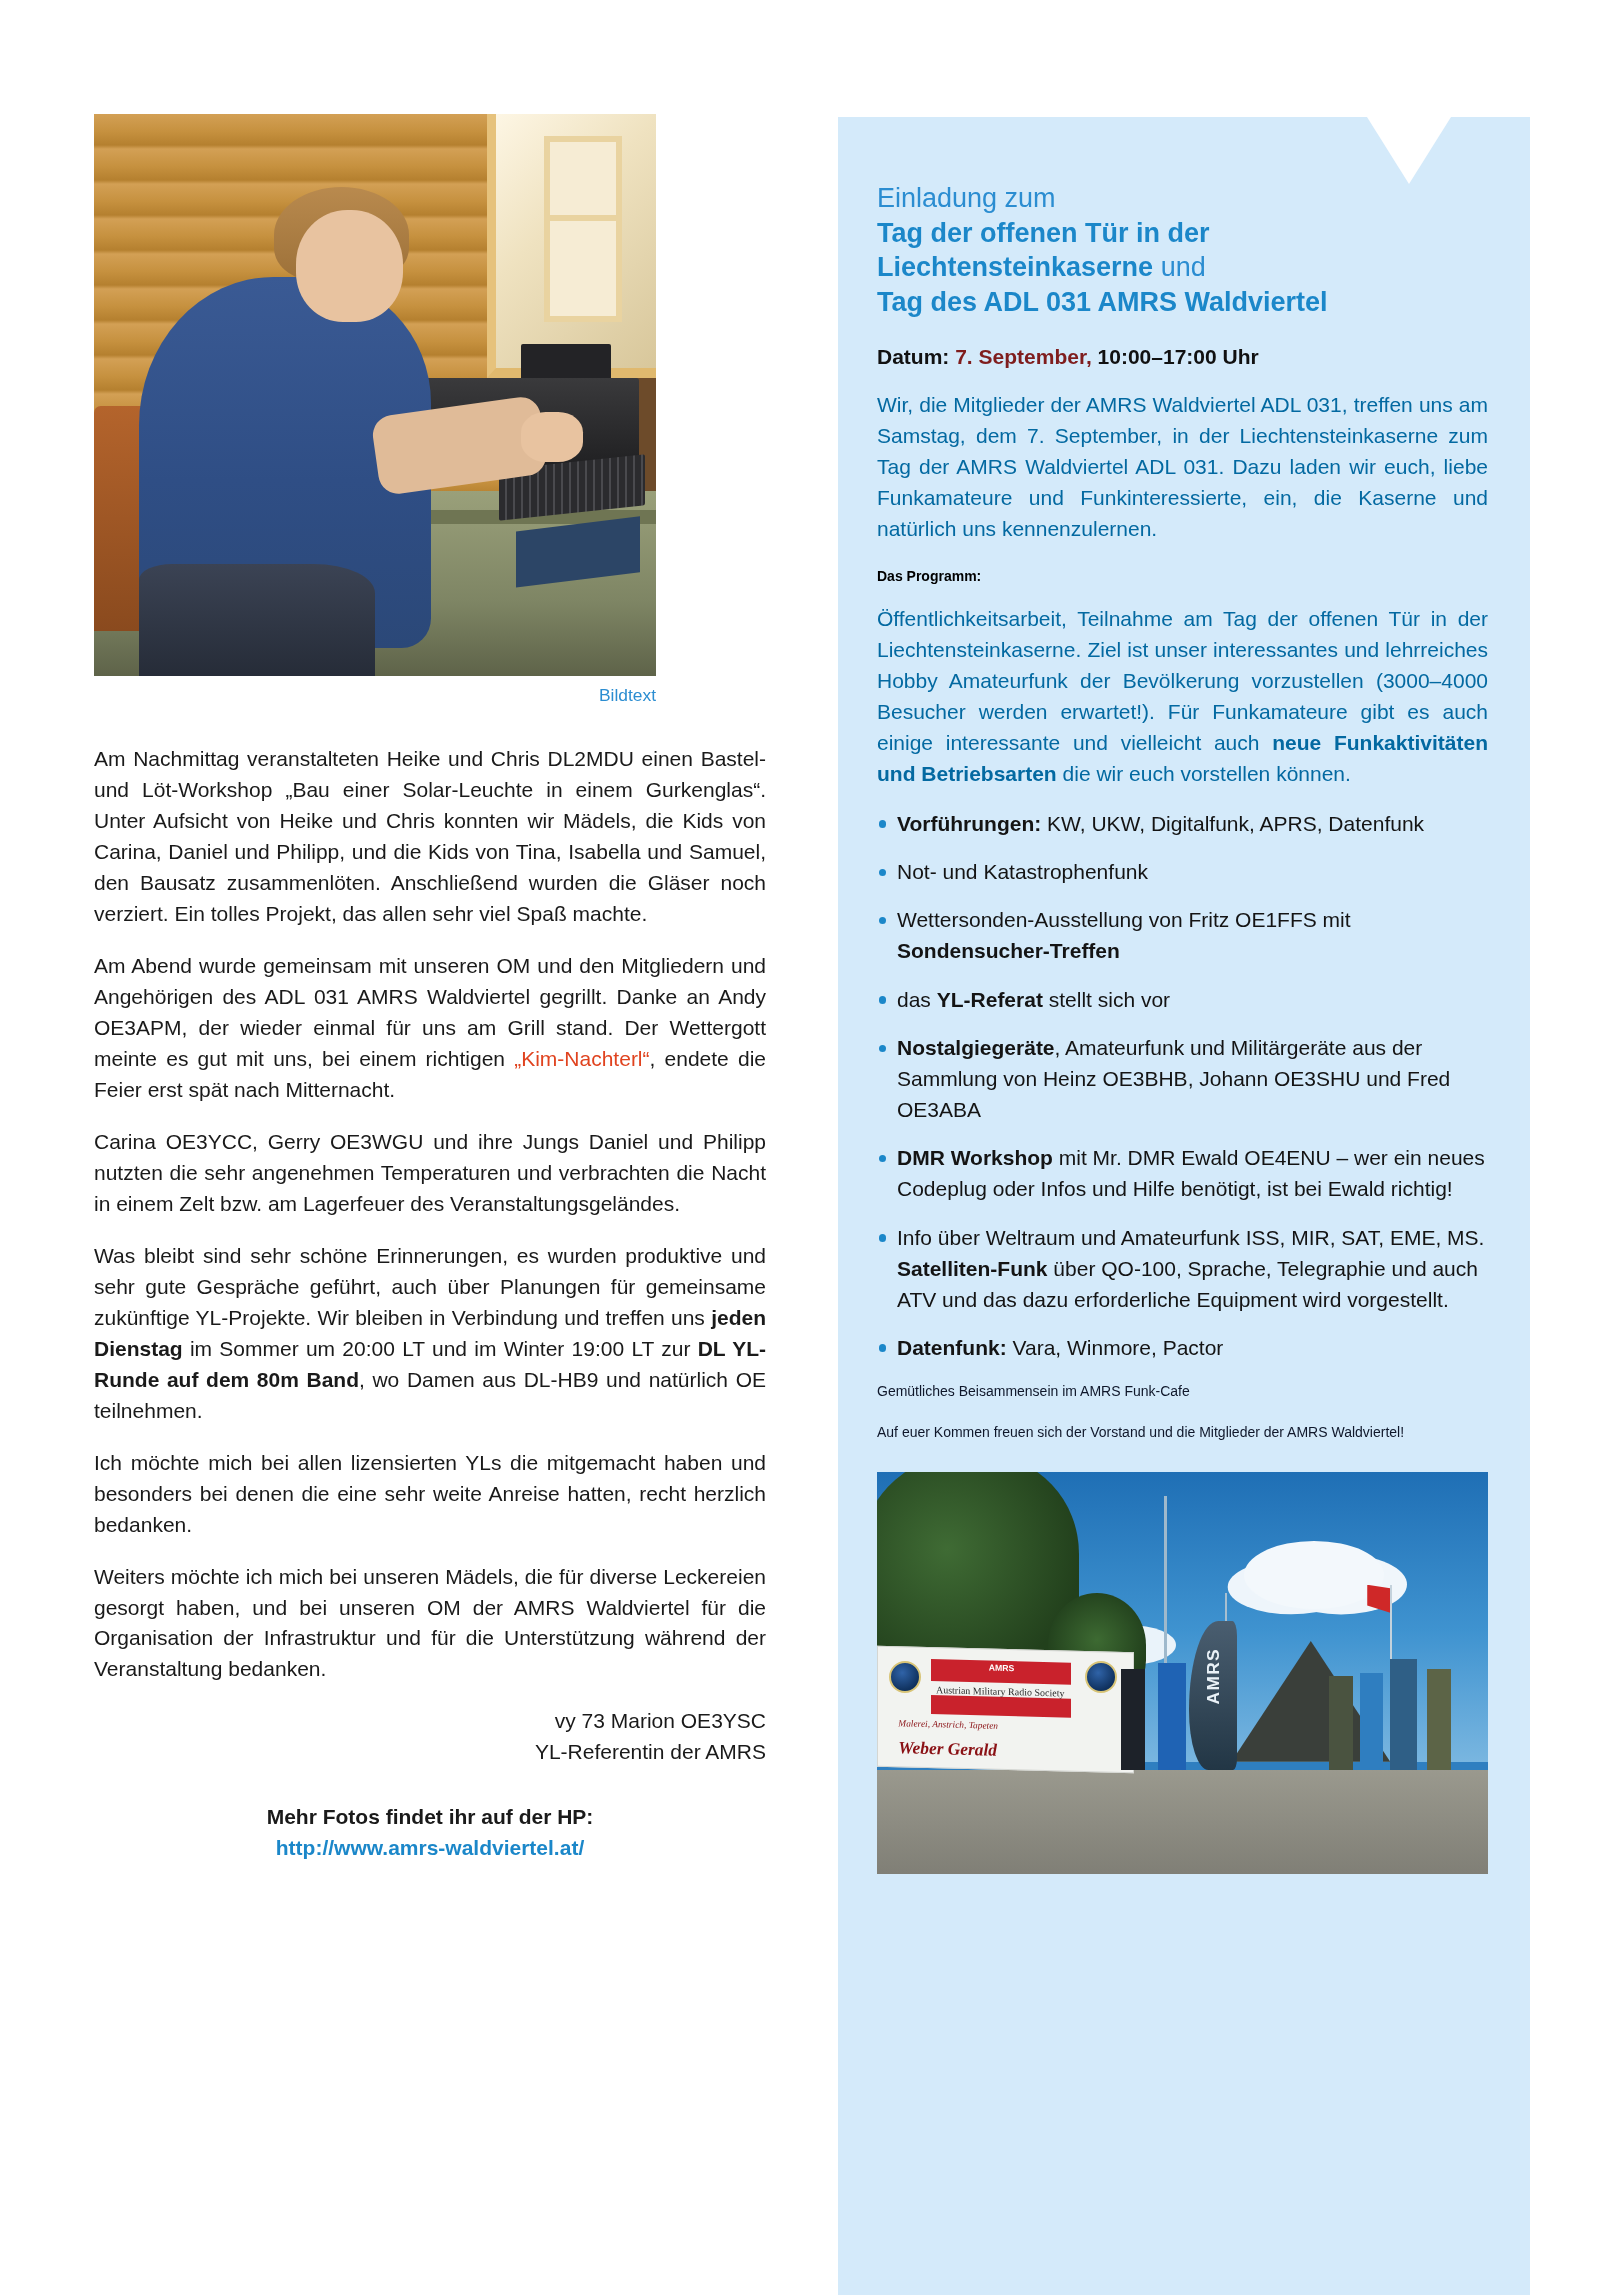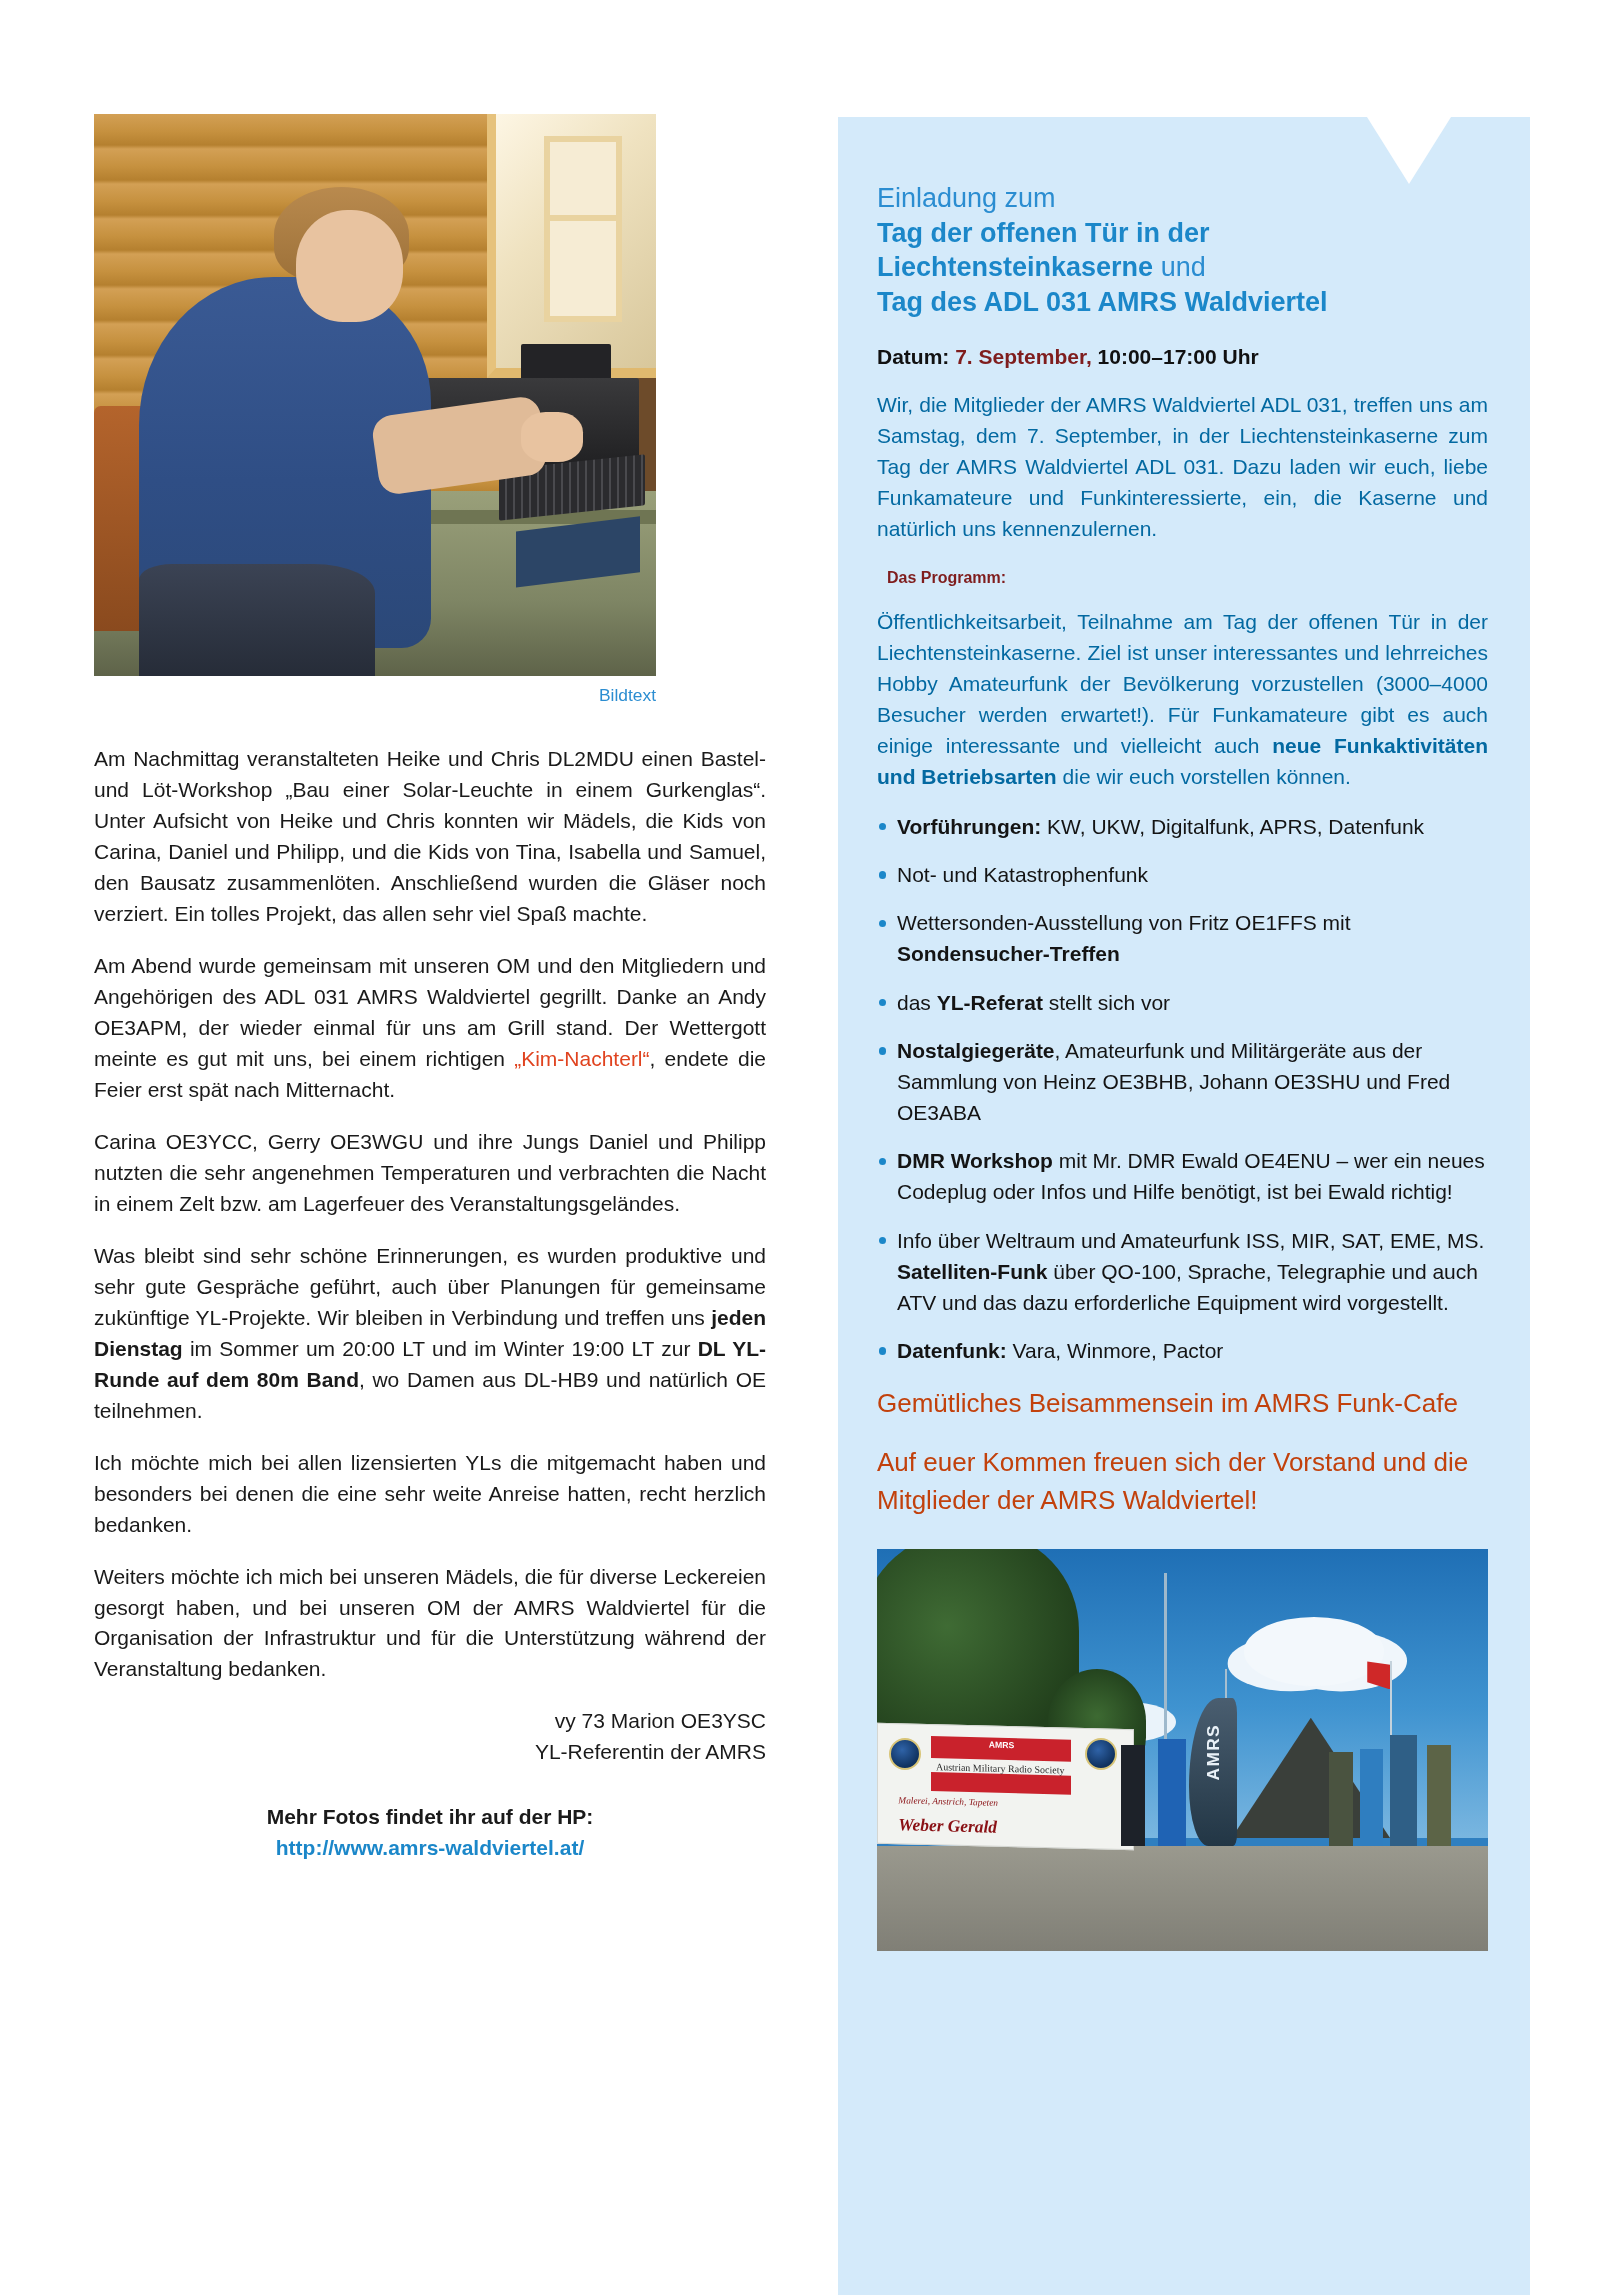--- a/index.html
+++ b/index.html
@@ -219,25 +219,24 @@
     margin-top: 17.4px;
     font-size: 21px;
     line-height: 1.475;
     color: #0369a1;
     text-align: justify;
   }
   .panel-inner p.body b { font-weight: bold; }
 
   .subhead {
     margin-top: 21.4px;
-    font-size: 16px;
+    font-size: 14px;
     font-weight: bold;
-    color: #7f1d1d;
+    color: #000000;
     line-height: 1.45;
-    margin-left: 10px;
   }
 
   ul.program {
     margin-top: 19px;
     list-style: none;
   }
   ul.program li {
     position: relative;
     padding-left: 20px;
     font-size: 21px;
@@ -251,23 +250,23 @@
     left: 2px;
     top: 11.4px;
     width: 7.4px; height: 7.4px;
     border-radius: 50%;
     background: #1b87c9;
   }
   ul.program li b { font-weight: bold; }
 
   .panel-inner p.closing {
     margin-top: 5.4px;
-    font-size: 26px;
+    font-size: 14px;
     line-height: 1.475;
-    color: #c2410c;
+    color: #0f172a;
   }
   .panel-inner p.closing.gap { margin-top: 20px; }
 
   
   .photo-bottom {
     position: relative;
     margin-top: 29.5px;
     width: 611px;
     height: 402px;
     overflow: hidden;

